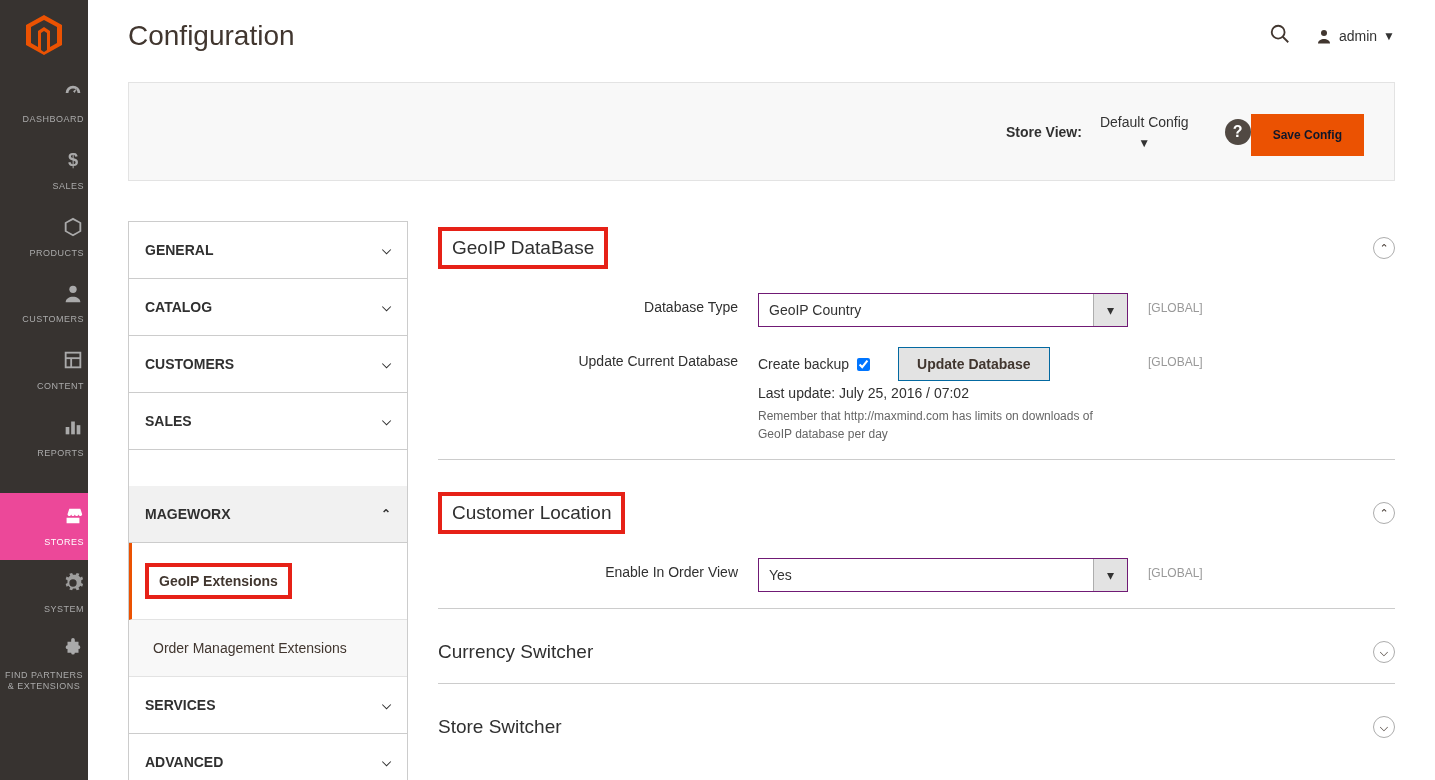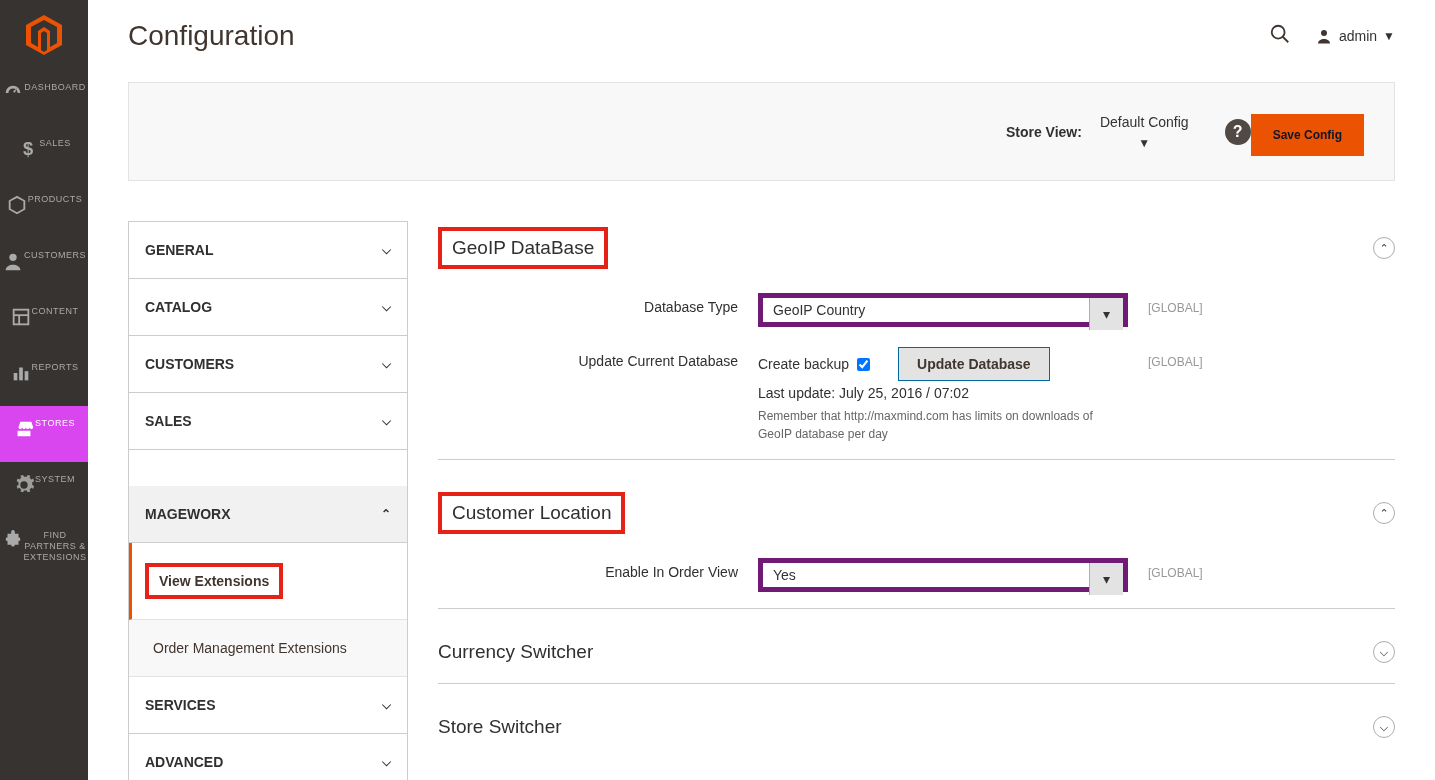--- a/index.html
+++ b/index.html
@@ -1,22 +1,22 @@
 <!DOCTYPE html>
 <html><head>
 <meta charset="utf-8">
 <style>
 * { box-sizing: border-box; margin: 0; padding: 0; }
 body { font-family: 'Helvetica Neue', Arial, sans-serif; font-size: 14px; color: #333; background: #fff; }
 
 
 .sidebar { position: fixed; left: 0; top: 0; bottom: 0; width: 88px; background: #373330; display: flex; flex-direction: column; }
 .sidebar-logo { height: 70px; display: flex; align-items: center; justify-content: center; }
-.sidebar-item { display: flex; flex-direction: row; align-items: flex-start; justify-content: center; padding: 12px 4px; cursor: pointer; color: #aaa; text-align: center; }
-.sidebar-item.active { background: #d946ef; color: #fff; }
+.sidebar-item { display: flex; flex-direction: column; align-items: flex-end; justify-content: center; padding: 12px 4px; cursor: pointer; color: #aaa; text-align: center; }
+.sidebar-item.active { background: #ec4899; color: #fff; margin-top: 22px; }
 .sidebar-item .icon { font-size: 22px; margin-bottom: 4px; }
 .sidebar-item .label { font-size: 9px; letter-spacing: 0.5px; line-height: 1.2; }
 
 
 .main { margin-left: 88px; padding: 0 40px 40px; }
 .page-header { display: flex; align-items: center; justify-content: space-between; padding: 20px 0 30px; }
 .page-title { font-size: 28px; font-weight: 400; color: #41362f; }
 .header-actions { display: flex; align-items: center; gap: 24px; }
 .header-icon { font-size: 20px; cursor: pointer; }
 .admin-user { display: flex; align-items: center; gap: 6px; cursor: pointer; font-size: 14px; }
@@ -41,21 +41,21 @@
 
 .config-content { flex: 1; }
 .section { border-bottom: 1px solid #ccc; padding-bottom: 6px; margin-bottom: 26px; }
 .section-header { display: flex; justify-content: space-between; align-items: center; padding: 6px 0 14px; cursor: pointer; }
 .section-title { font-size: 19px; color: #303030; }
 .collapse-icon { width: 22px; height: 22px; border: 1px solid #adadad; border-radius: 50%; display: inline-flex; align-items: center; justify-content: center; font-size: 11px; color: #41362f; }
 
 .field-row { display: flex; align-items: flex-start; padding: 10px 0; gap: 20px; }
 .field-label { width: 300px; text-align: right; padding-top: 6px; color: #303030; font-size: 14px; }
 .field-control { width: 370px; }
-.field-select { width: 100%; height: 34px; border: 5px solid #701a75; padding: 0 10px; font-size: 14px; background: #fff; position: relative; display: flex; align-items: center; }
+.field-select { width: 100%; height: 34px; border: 1px solid #701a75; padding: 0 10px; font-size: 14px; background: #fff; position: relative; display: flex; align-items: center; }
 .field-select-arrow { position: absolute; right: 0; top: 0; width: 34px; height: 32px; background: #e3e3e3; border-left: 1px solid #adadad; display: flex; align-items: center; justify-content: center; }
 .field-scope { color: #999; font-size: 12px; padding-top: 8px; }
 .field-note { font-size: 12px; color: #666; margin-top: 6px; line-height: 1.5; }
 .checkbox-row { display: flex; align-items: center; gap: 8px; margin-bottom: 4px; }
 .btn-secondary { background: #e3e3e3; border: 1px solid #0369a1; padding: 8px 18px; font-size: 14px; font-weight: 600; cursor: pointer; color: #41362f; }
 .chevron { font-size: 12px; }
 </style>
 </head>
 <body>
 
@@ -173,21 +173,21 @@
           <span class="chevron">⌵</span>
         </div>
       <div class="config-nav-header">
           <span>SALES</span>
           <span class="chevron">⌵</span>
         </div>
       <div class="config-nav-header expanded">
           <span>MAGEWORX</span>
           <span class="chevron">⌃</span>
         </div>
-      <div class="config-nav-sub active"><span class="highlight-box">View Extensions</span></div>
+      <div class="config-nav-sub active"><span class="highlight-box">GeoIP Extensions</span></div>
       <div class="config-nav-sub nested"><span>Order Management Extensions</span></div>
       <div class="config-nav-header">
           <span>SERVICES</span>
           <span class="chevron">⌵</span>
         </div>
       <div class="config-nav-header" style="border-bottom:none">
           <span>ADVANCED</span>
           <span class="chevron">⌵</span>
         </div>
     </div>

